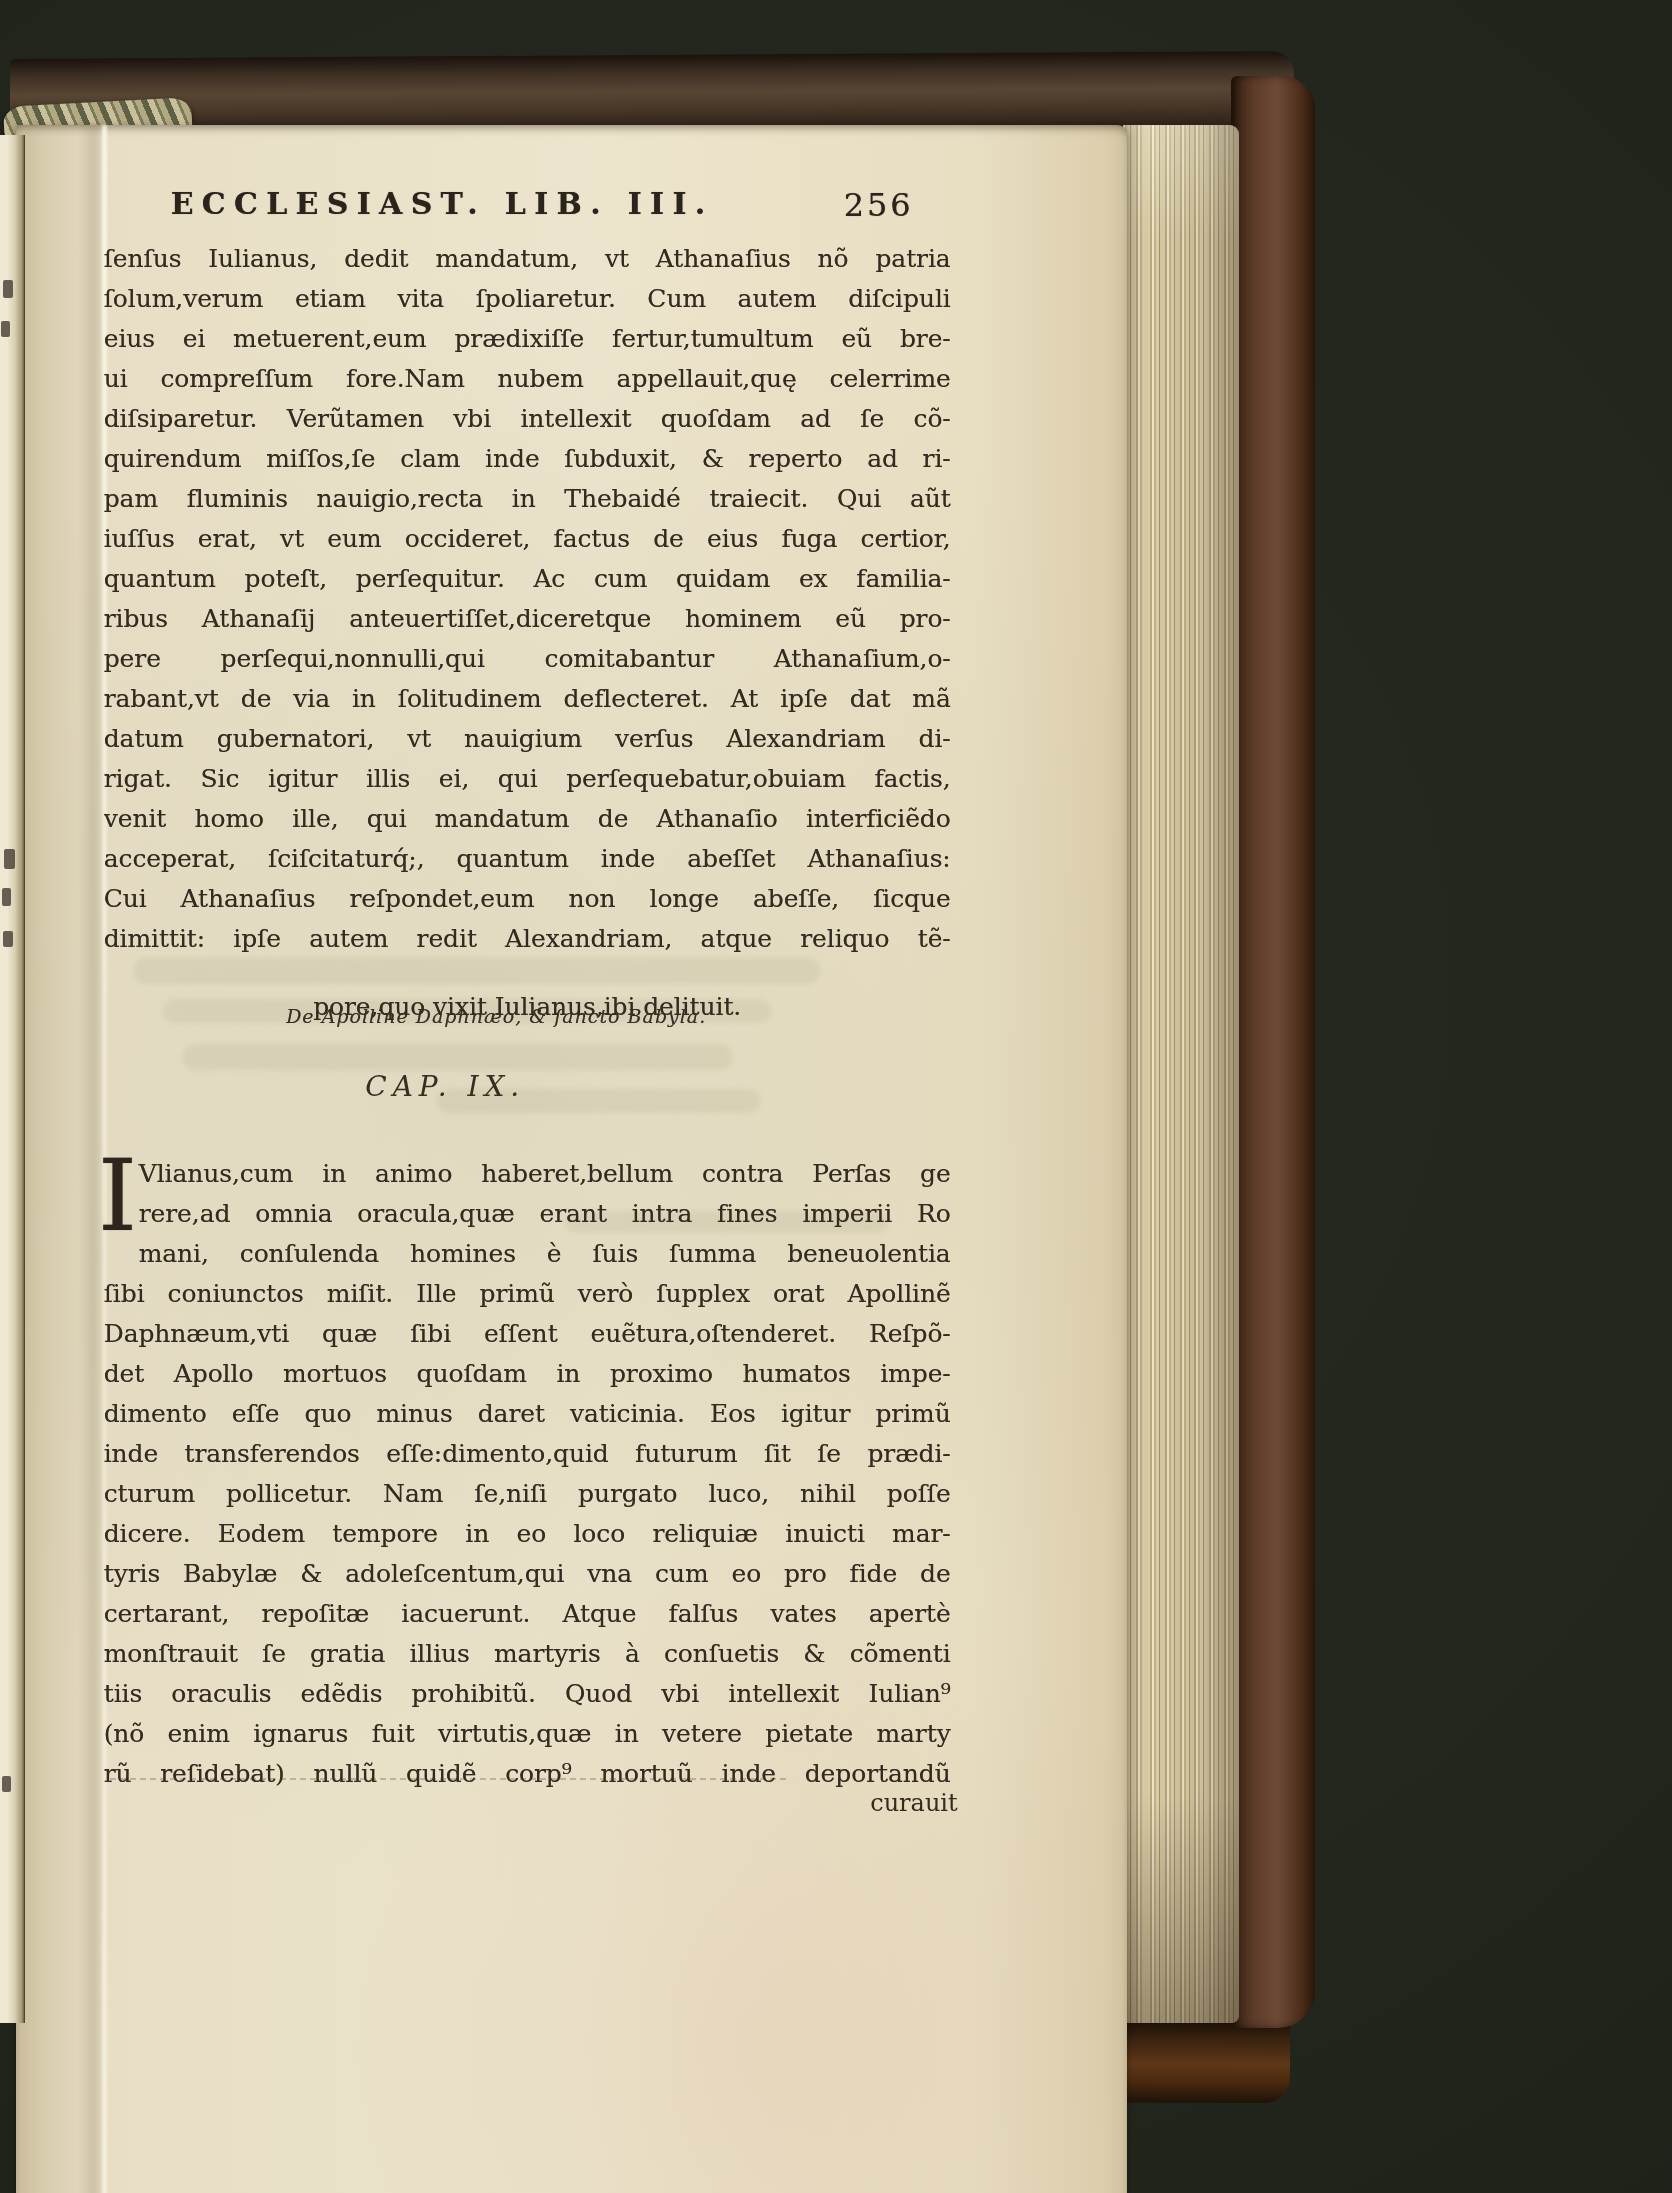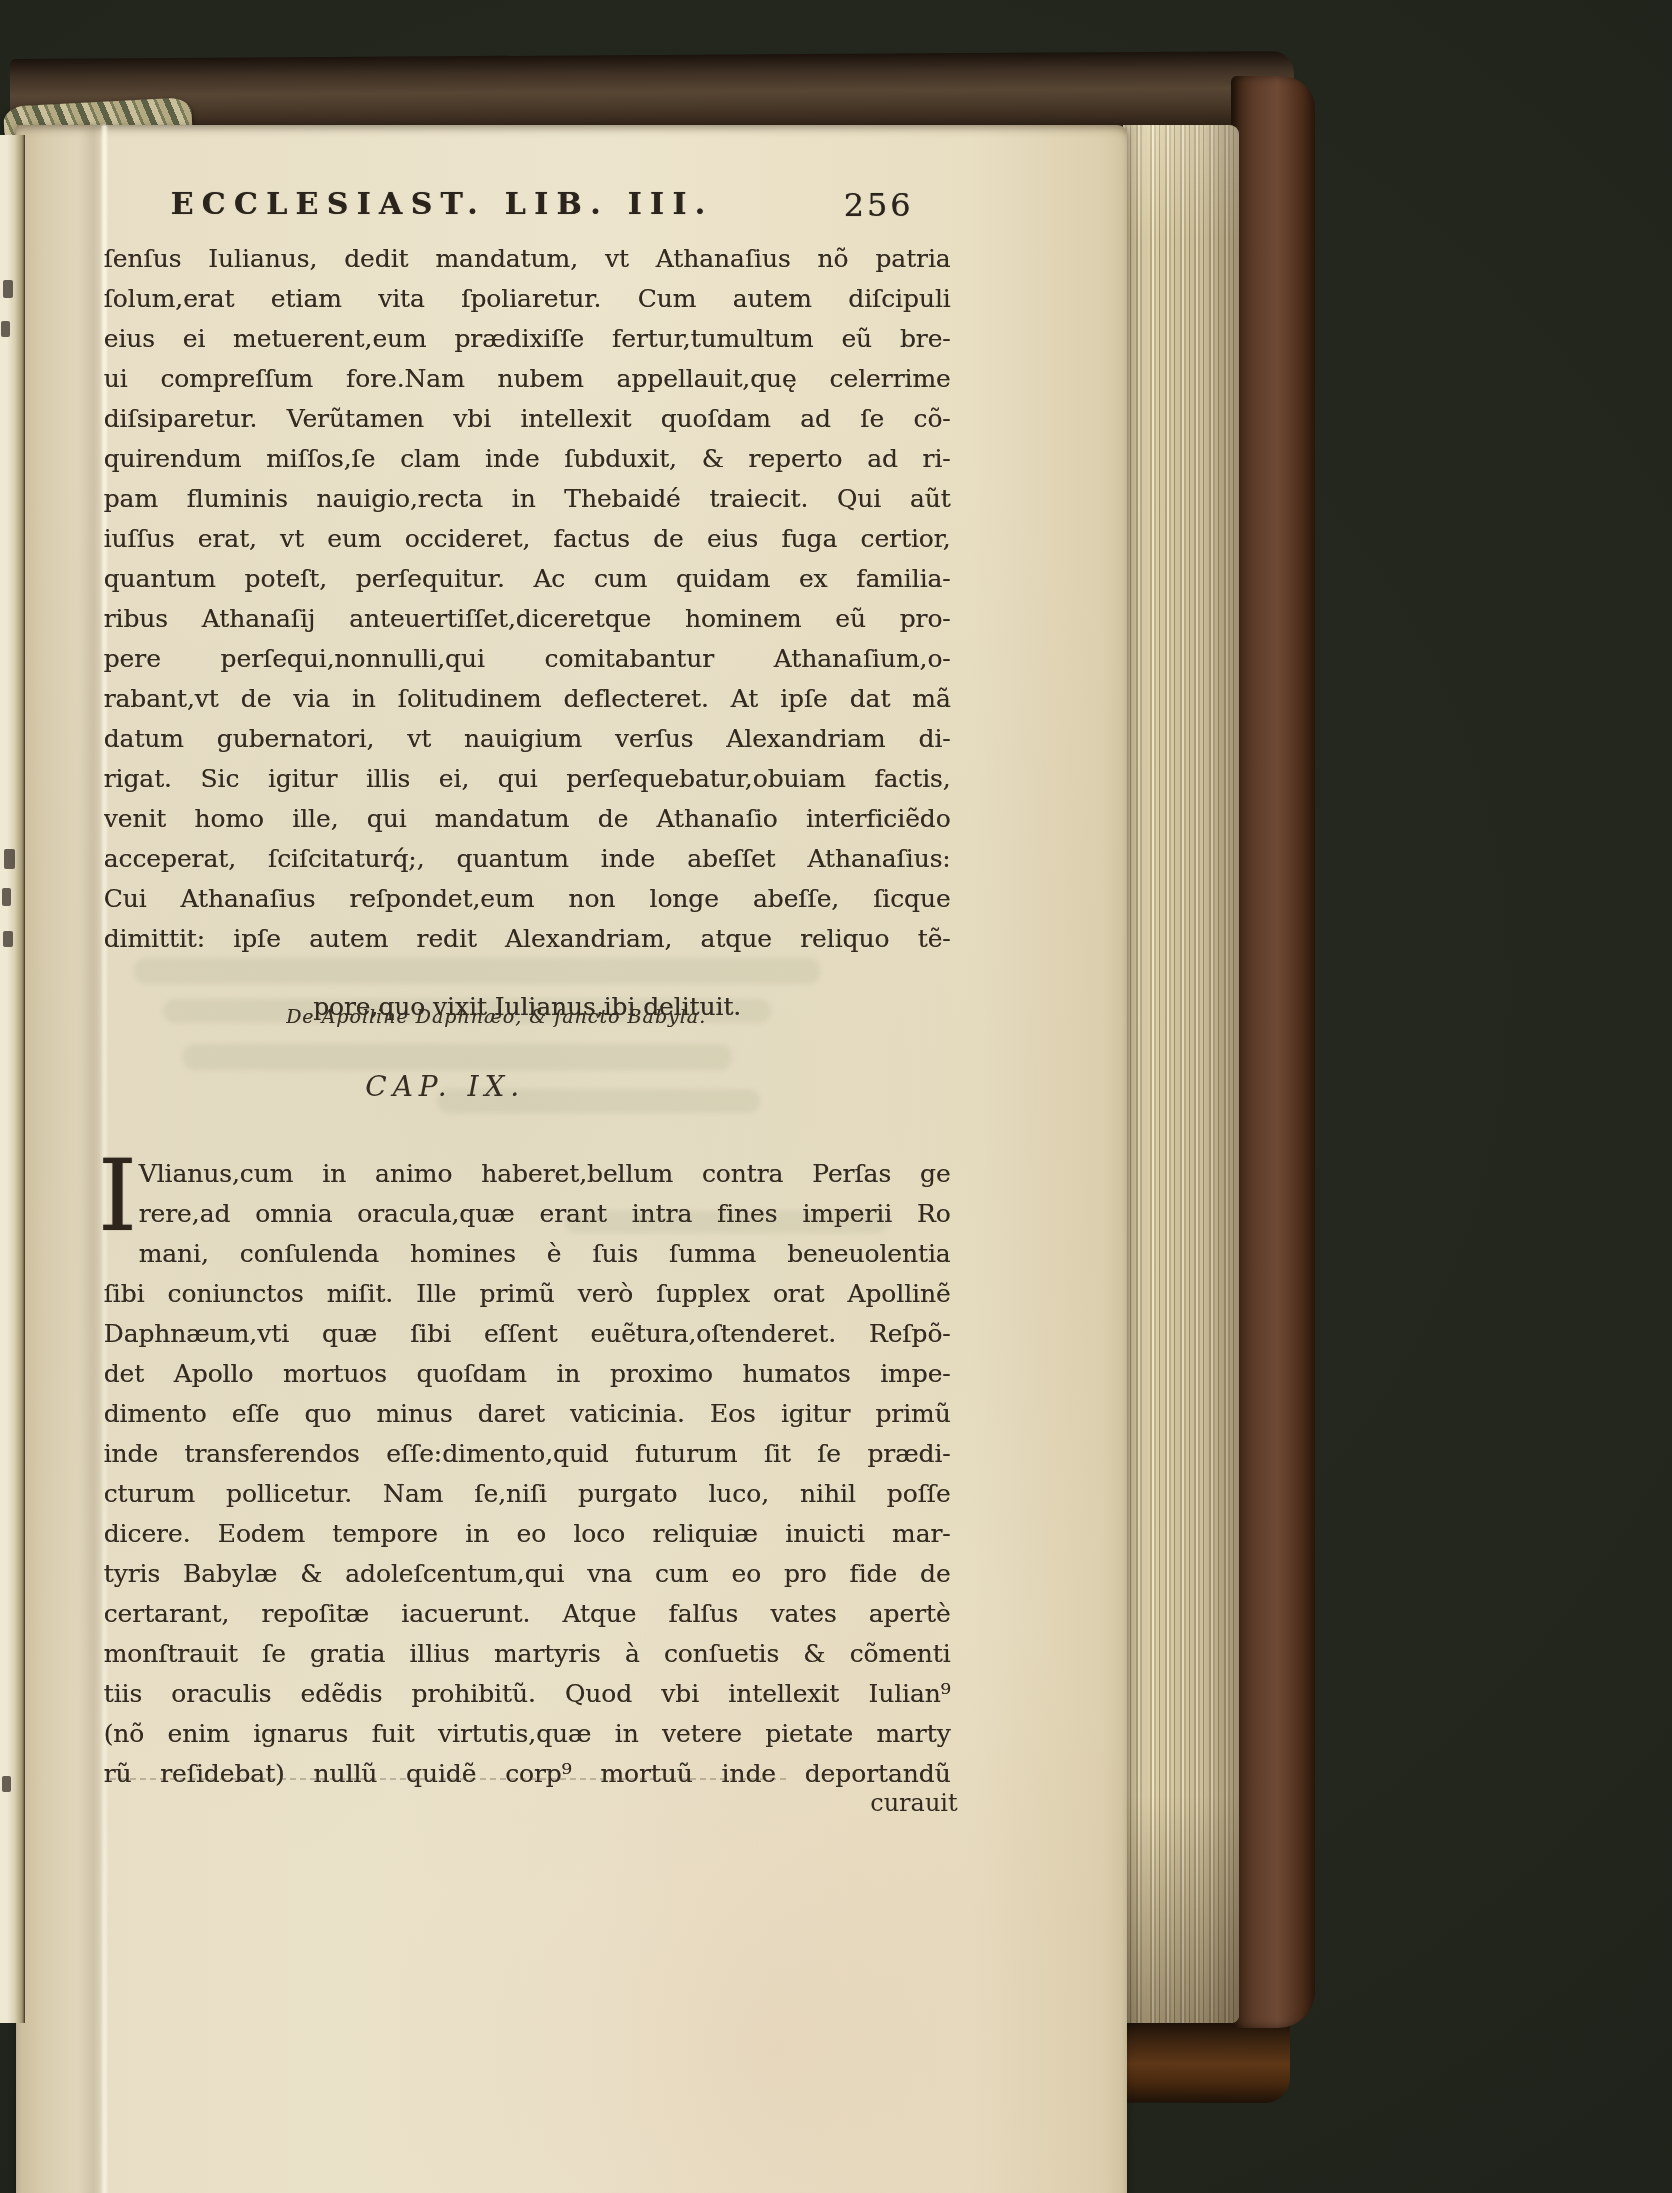--- a/index.html
+++ b/index.html
@@ -91,21 +91,21 @@
     <div class="page-number">256</div>
 
     <div class="bar" style="left:118px;top:833px;width:686px;height:25.5px"></div>
     <div class="bar" style="left:147px;top:874px;width:608px;height:23.5px"></div>
     <div class="bar" style="left:167px;top:919px;width:549px;height:25.5px"></div>
     <div class="bar" style="left:421px;top:964px;width:323px;height:23.5px"></div>
     <div class="bar" style="left:549px;top:1086px;width:323px;height:21.6px"></div>
 
     <div class="textcol para1">
       <div class="tl">ſenſus Iulianus, dedit mandatum, vt Athanaſius nõ patria</div>
-      <div class="tl">ſolum,erat etiam vita ſpoliaretur. Cum autem diſcipuli</div>
+      <div class="tl">ſolum,verum etiam vita ſpoliaretur. Cum autem diſcipuli</div>
       <div class="tl">eius ei metuerent,eum prædixiſſe fertur,tumultum eũ bre-</div>
       <div class="tl">ui compreſſum fore.Nam nubem appellauit,quę celerrime</div>
       <div class="tl">diſsiparetur. Verũtamen vbi intellexit quoſdam ad ſe cõ-</div>
       <div class="tl">quirendum miſſos,ſe clam inde ſubduxit, &amp; reperto ad ri-</div>
       <div class="tl">pam fluminis nauigio,recta in Thebaidé traiecit. Qui aũt</div>
       <div class="tl">iuſſus erat, vt eum occideret, factus de eius fuga certior,</div>
       <div class="tl">quantum poteſt, perſequitur. Ac cum quidam ex familia-</div>
       <div class="tl">ribus Athanaſij anteuertiſſet,diceretque hominem eũ pro-</div>
       <div class="tl">pere perſequi,nonnulli,qui comitabantur Athanaſium,o-</div>
       <div class="tl">rabant,vt de via in ſolitudinem deflecteret. At ipſe dat mã</div>

